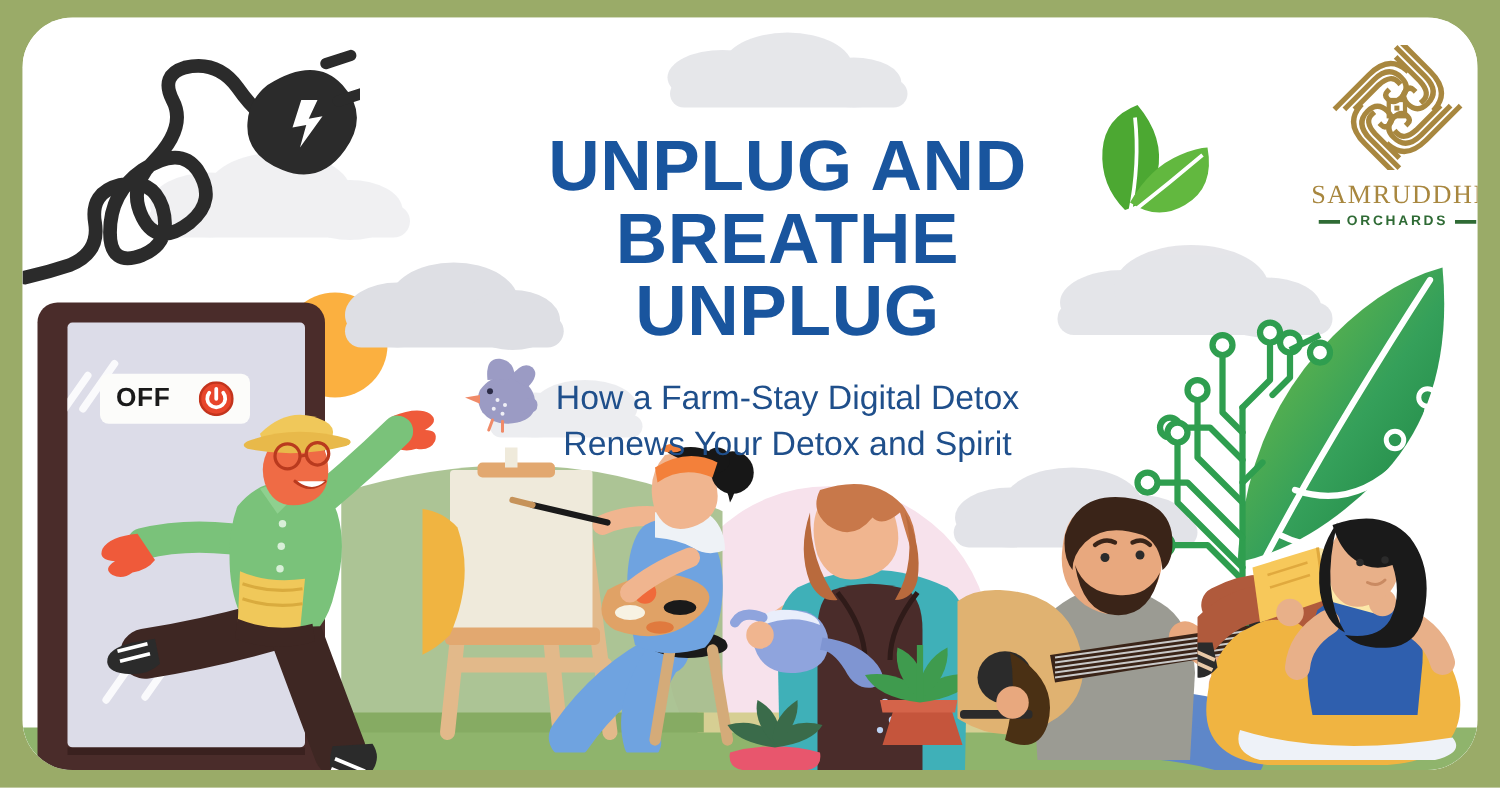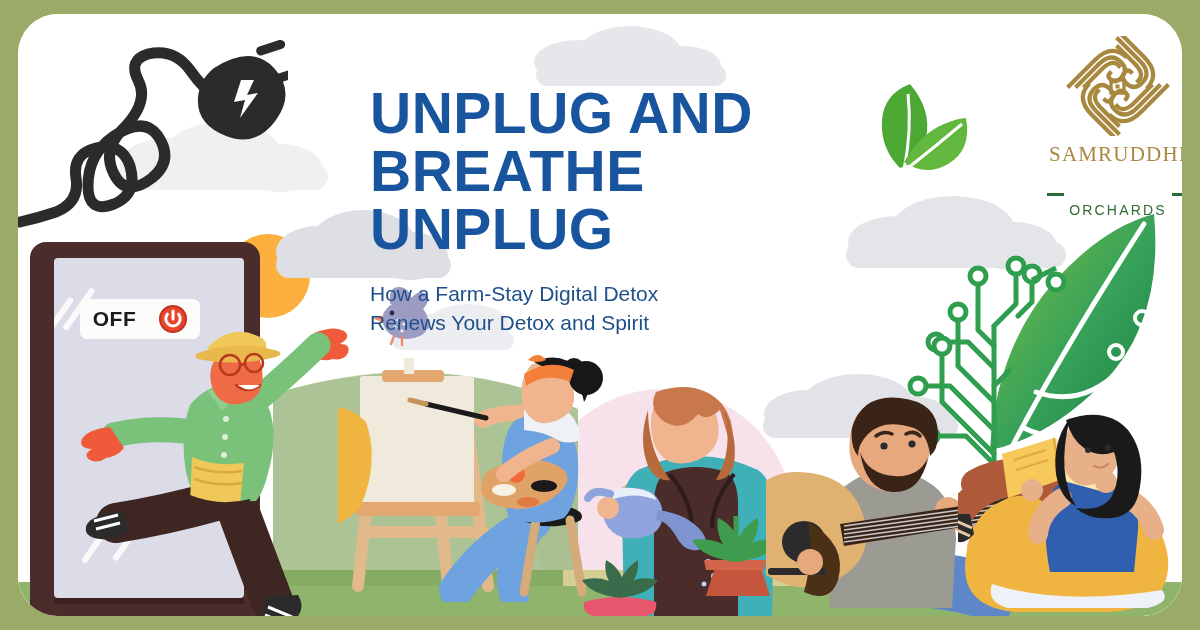--- a/index.html
+++ b/index.html
@@ -14,46 +14,46 @@
     overflow:hidden;
   }
   
   #card{
     position:absolute;left:18px;top:14px;width:1164px;height:602px;
     background:#ffffff;border-radius:40px;overflow:hidden;
   }
   .abs{position:absolute;}
 
   
-  #title-block{position:absolute;left:352px;top:70px;width:520px;}
+  #title-block{position:absolute;left:352px;top:90px;width:520px;text-align:center;}
   #title{
     font-family:"Liberation Sans", sans-serif;
     font-weight:bold;font-size:57px;line-height:1.02;
     color:#19559e;letter-spacing:0.5px;margin:0;
   }
   #subtitle{
     font-family:"Liberation Sans", sans-serif;
-    font-weight:normal;font-size:21px;line-height:1.35;
+    font-weight:normal;font-size:27px;line-height:1.35;
     color:#1f4f8b;margin:22px 0 16px 0;
   }
 
   
   #logo{position:absolute;left:1020px;top:22px;width:160px;text-align:center;}
   #logo-name{
     font-family:"Liberation Serif", serif;
     color:#a8873f;font-size:21px;letter-spacing:1.2px;margin-top:2px;
     font-variant:small-caps;font-weight:normal;
   }
   #logo-sub{
     display:flex;align-items:center;justify-content:center;gap:5px;margin-top:3px;
   }
   #logo-sub .dash{width:17px;height:3px;background:#2f6b35;display:block;}
   #logo-sub .txt{
     font-family:"Liberation Sans", sans-serif;
-    color:#2f6b35;font-size:14px;letter-spacing:2.2px;font-weight:normal;margin-top:32px;
+    color:#2f6b35;font-size:11px;letter-spacing:2.2px;font-weight:bold;
   }
 
   
   #phone{
     position:absolute;left:12px;top:228px;width:230px;height:388px;
     background:#4a2c2a;border-radius:16px 16px 10px 10px;
   }
   #phone-screen{
     position:absolute;left:24px;top:16px;width:190px;height:340px;
     background:#dcdce8;border-radius:4px;overflow:hidden;

